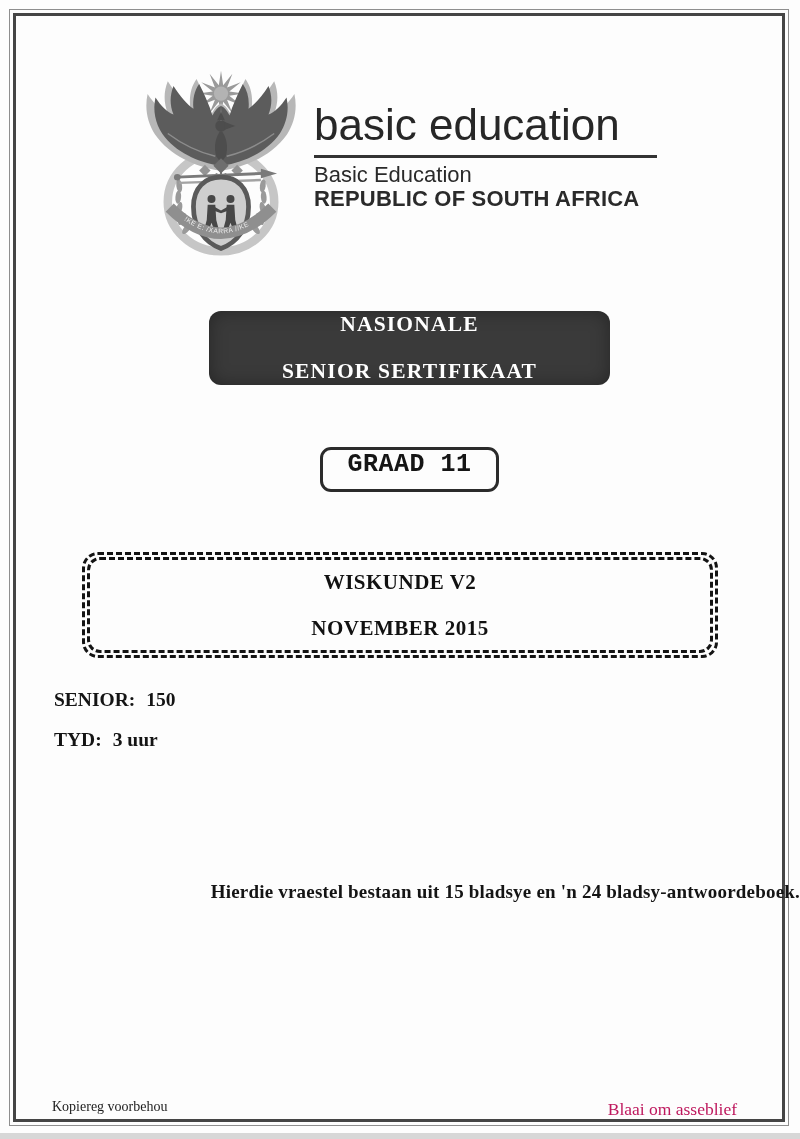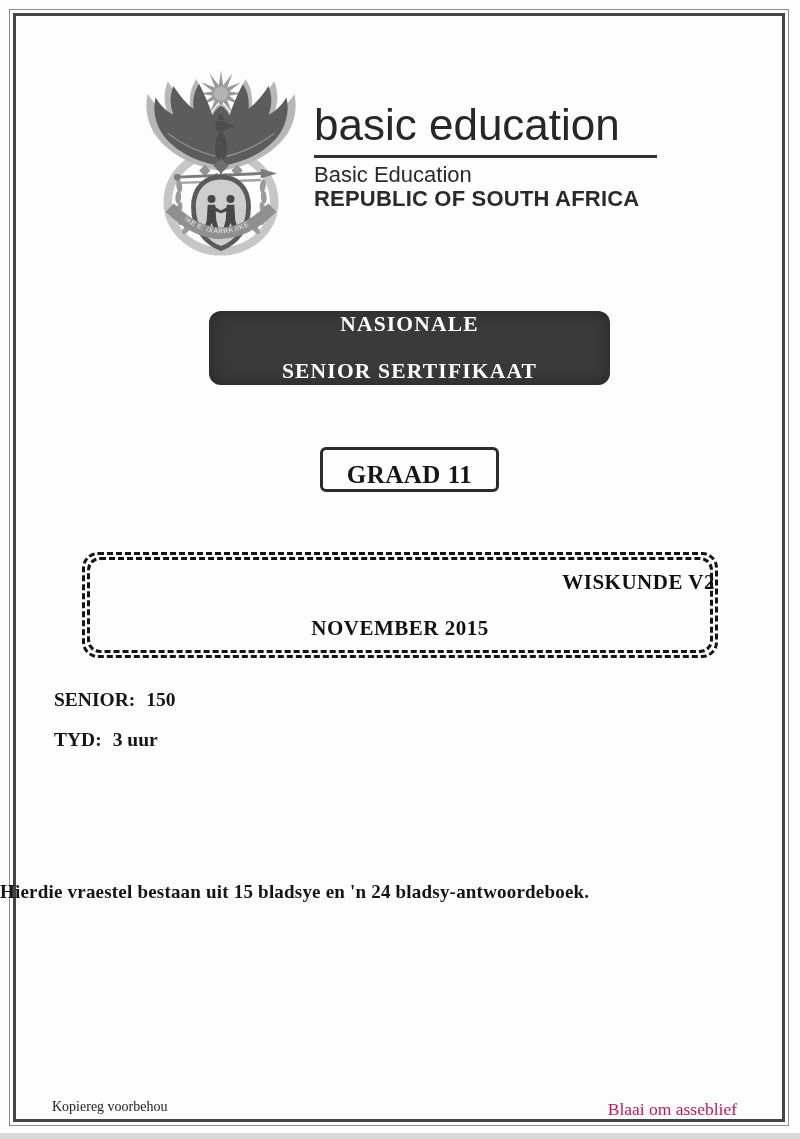--- a/index.html
+++ b/index.html
@@ -50,51 +50,51 @@
     box-shadow:inset 0 0 18px rgba(0,0,0,0.35);
     gap:18px;
   }
   .nsc-banner .line {
     color:#ffffff; font-weight:bold; font-size:21.5px; line-height:29px;
     letter-spacing:1.2px; text-align:center;
   }
   
   .grade-box {
     position:absolute; left:320px; top:447px; width:179px; height:45px;
-    border:3px solid #2b2b2b; border-radius:6px; background:#fdfdfd;
-    display:flex; align-items:flex-end; justify-content:center;
+    border:3px solid #2b2b2b; border-radius:11px; background:#fdfdfd;
+    display:flex; align-items:flex-start; justify-content:center;font-family:Liberation Mono, monospace;
   }
   .grade-box .label {
     font-weight:bold; font-size:25px; letter-spacing:0.5px; color:#151515;
   }
   
   .exam-box {
     position:absolute; left:82px; top:552px; width:636px; height:106px;
     border:3px dashed #141414; border-radius:16px;
   }
   .exam-box .inner {
     position:absolute; inset:2px;
     border:3px dashed #141414; border-radius:13px;
   }
   .exam-box .subject {
-    position:absolute; top:15px; left:0; right:0; text-align:right;
+    position:absolute; top:15px; left:0; right:0; text-align:center;
     font-weight:bold; font-size:21px; letter-spacing:0.5px; color:#111;
   }
   .exam-box .session {
     position:absolute; top:61px; left:0; right:0; text-align:center;
     font-weight:bold; font-size:21px; letter-spacing:0.5px; color:#111;
   }
   
   .detail-row { position:absolute; left:54px; font-weight:bold; font-size:19.5px; color:#141414; }
   .detail-marks { top:689px; }
   .detail-time { top:729px; }
   .detail-row .value { margin-left:11px; }
   
   .note-line {
-    position:absolute; top:881px; left:0; width:100%; text-align:left;
+    position:absolute; top:881px; left:0; width:100%; text-align:right;
     font-weight:bold; font-size:19px; color:#141414; letter-spacing:0.2px;
   }
   
   .footer-left {
     position:absolute; left:52px; top:1099px; font-size:14px; color:#1c1c1c;
   }
   .footer-right {
     position:absolute; right:63px; top:1099px; font-size:17.5px; color:#be185d;
   }
 </style>

